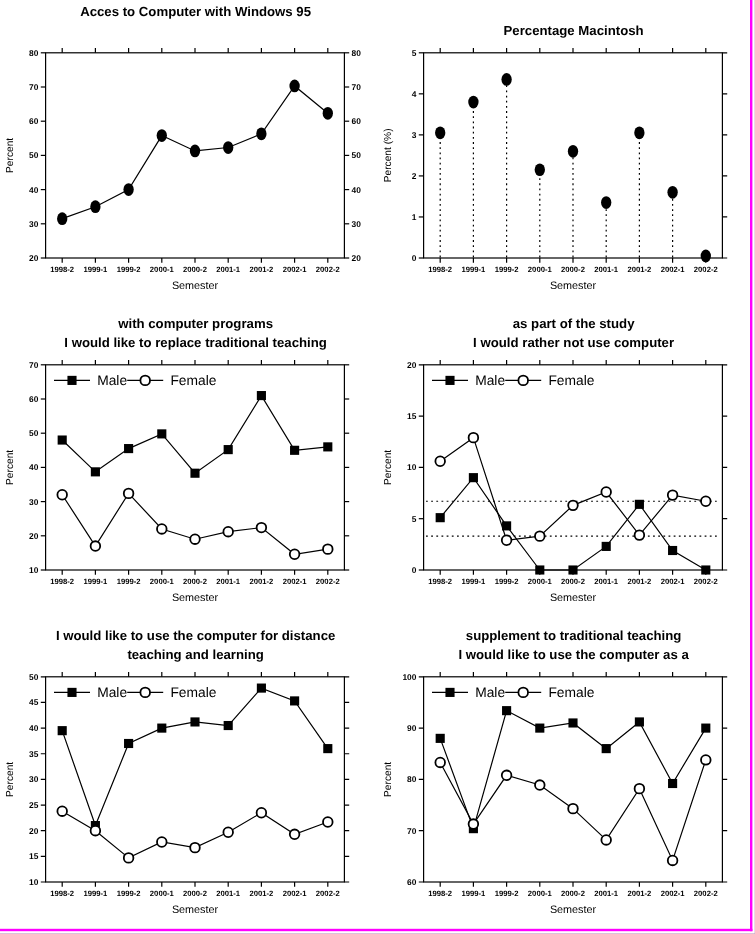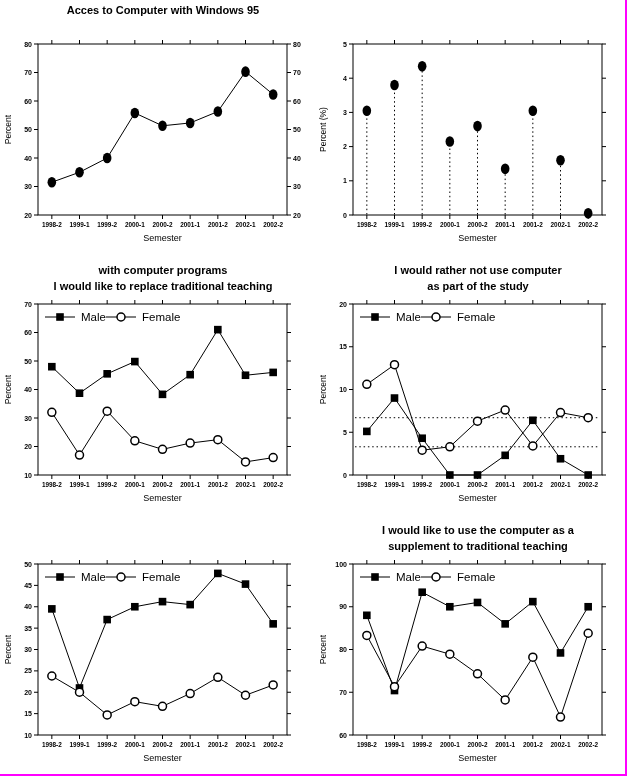--- a/index.html
+++ b/index.html
@@ -103,20 +103,24 @@
           <ellipse cx="217.83333333333334" cy="111.545" rx="4.3" ry="5.3" fill="#000000"></ellipse>
           <ellipse cx="245.5" cy="71.64500000000001" rx="4.3" ry="5.3" fill="#000000"></ellipse>
           <ellipse cx="273.16666666666663" cy="94.44500000000001" rx="4.3" ry="5.3" fill="#000000"></ellipse>
         </g>
         <text x="11" y="129.5" text-anchor="middle" font-size="8.5" transform="rotate(-90 11 129.5)">Percent</text>
         <text x="162.5" y="241" text-anchor="middle" font-size="9">Semester</text>
       </svg>
   </figure>
 
   <figure class="chart-cell" style="left:315px;top:0;width:314px;height:260px;">
+    <div class="chart-title">
+      <span></span>
+      <span>Percentage Macintosh</span>
+    </div>
     <svg width="315" height="260" viewBox="0 0 315 260">
         <g>
           <rect x="38" y="44" width="249" height="171" fill="none" stroke="#000000" stroke-width="1"></rect>
           <line x1="34" y1="215" x2="38" y2="215" stroke="#000000" stroke-width="1"></line>
           <line x1="287" y1="215" x2="291" y2="215" stroke="#000000" stroke-width="1"></line>
           <text x="32" y="217.5" text-anchor="end" font-size="7" font-weight="bold">0</text>
           <line x1="34" y1="180.8" x2="38" y2="180.8" stroke="#000000" stroke-width="1"></line>
           <line x1="287" y1="180.8" x2="291" y2="180.8" stroke="#000000" stroke-width="1"></line>
           <text x="32" y="183.3" text-anchor="end" font-size="7" font-weight="bold">1</text>
           <line x1="34" y1="146.6" x2="38" y2="146.6" stroke="#000000" stroke-width="1"></line>
@@ -275,22 +279,22 @@
           <circle cx="121" cy="57" r="4" fill="#fff" stroke="#000000" stroke-width="1.5"></circle>
           <text x="142" y="61" font-size="11.5">Female</text>
         </g>
         <text x="11" y="129.5" text-anchor="middle" font-size="8.5" transform="rotate(-90 11 129.5)">Percent</text>
         <text x="162.5" y="241" text-anchor="middle" font-size="9">Semester</text>
       </svg>
   </figure>
 
   <figure class="chart-cell" style="left:315px;top:260px;width:314px;height:260px;">
     <div class="chart-title">
+      <span>as part of the study</span>
       <span>I would rather not use computer</span>
-      <span>as part of the study</span>
     </div>
     <svg width="315" height="260" viewBox="0 0 315 260">
         <g>
           <rect x="38" y="44" width="249" height="171" fill="none" stroke="#000000" stroke-width="1"></rect>
           <line x1="34" y1="215" x2="38" y2="215" stroke="#000000" stroke-width="1"></line>
           <line x1="287" y1="215" x2="291" y2="215" stroke="#000000" stroke-width="1"></line>
           <text x="32" y="217.5" text-anchor="end" font-size="7" font-weight="bold">0</text>
           <line x1="34" y1="172.25" x2="38" y2="172.25" stroke="#000000" stroke-width="1"></line>
           <line x1="287" y1="172.25" x2="291" y2="172.25" stroke="#000000" stroke-width="1"></line>
           <text x="32" y="174.75" text-anchor="end" font-size="7" font-weight="bold">5</text>
@@ -364,20 +368,24 @@
           <line x1="106" y1="57" x2="136" y2="57" stroke="#000000" stroke-width="1"></line>
           <circle cx="121" cy="57" r="4" fill="#fff" stroke="#000000" stroke-width="1.5"></circle>
           <text x="142" y="61" font-size="11.5">Female</text>
         </g>
         <text x="11" y="129.5" text-anchor="middle" font-size="8.5" transform="rotate(-90 11 129.5)">Percent</text>
         <text x="162.5" y="241" text-anchor="middle" font-size="9">Semester</text>
       </svg>
   </figure>
 
   <figure class="chart-cell" style="left:0;top:520px;width:315px;height:258px;">
+    <div class="chart-title">
+      <span>I would like to use the computer for distance</span>
+      <span>teaching and learning</span>
+    </div>
     <svg width="315" height="260" viewBox="0 0 315 260">
         <g>
           <rect x="38" y="44" width="249" height="171" fill="none" stroke="#000000" stroke-width="1"></rect>
           <line x1="34" y1="215" x2="38" y2="215" stroke="#000000" stroke-width="1"></line>
           <line x1="287" y1="215" x2="291" y2="215" stroke="#000000" stroke-width="1"></line>
           <text x="32" y="217.5" text-anchor="end" font-size="7" font-weight="bold">10</text>
           <line x1="34" y1="193.625" x2="38" y2="193.625" stroke="#000000" stroke-width="1"></line>
           <line x1="287" y1="193.625" x2="291" y2="193.625" stroke="#000000" stroke-width="1"></line>
           <text x="32" y="196.125" text-anchor="end" font-size="7" font-weight="bold">15</text>
           <line x1="34" y1="172.25" x2="38" y2="172.25" stroke="#000000" stroke-width="1"></line>
@@ -461,22 +469,22 @@
           <circle cx="121" cy="57" r="4" fill="#fff" stroke="#000000" stroke-width="1.5"></circle>
           <text x="142" y="61" font-size="11.5">Female</text>
         </g>
         <text x="11" y="129.5" text-anchor="middle" font-size="8.5" transform="rotate(-90 11 129.5)">Percent</text>
         <text x="162.5" y="241" text-anchor="middle" font-size="9">Semester</text>
       </svg>
   </figure>
 
   <figure class="chart-cell" style="left:315px;top:520px;width:314px;height:258px;">
     <div class="chart-title">
+      <span>supplement to traditional teaching</span>
       <span>I would like to use the computer as a</span>
-      <span>supplement to traditional teaching</span>
     </div>
     <svg width="315" height="260" viewBox="0 0 315 260">
         <g>
           <rect x="38" y="44" width="249" height="171" fill="none" stroke="#000000" stroke-width="1"></rect>
           <line x1="34" y1="215" x2="38" y2="215" stroke="#000000" stroke-width="1"></line>
           <line x1="287" y1="215" x2="291" y2="215" stroke="#000000" stroke-width="1"></line>
           <text x="32" y="217.5" text-anchor="end" font-size="7" font-weight="bold">60</text>
           <line x1="34" y1="172.25" x2="38" y2="172.25" stroke="#000000" stroke-width="1"></line>
           <line x1="287" y1="172.25" x2="291" y2="172.25" stroke="#000000" stroke-width="1"></line>
           <text x="32" y="174.75" text-anchor="end" font-size="7" font-weight="bold">70</text>

